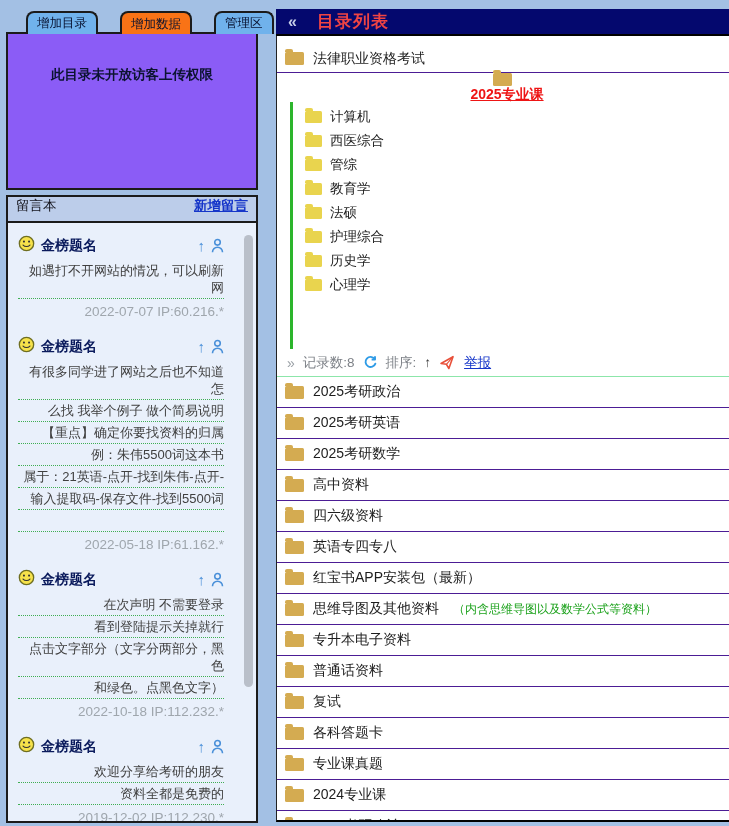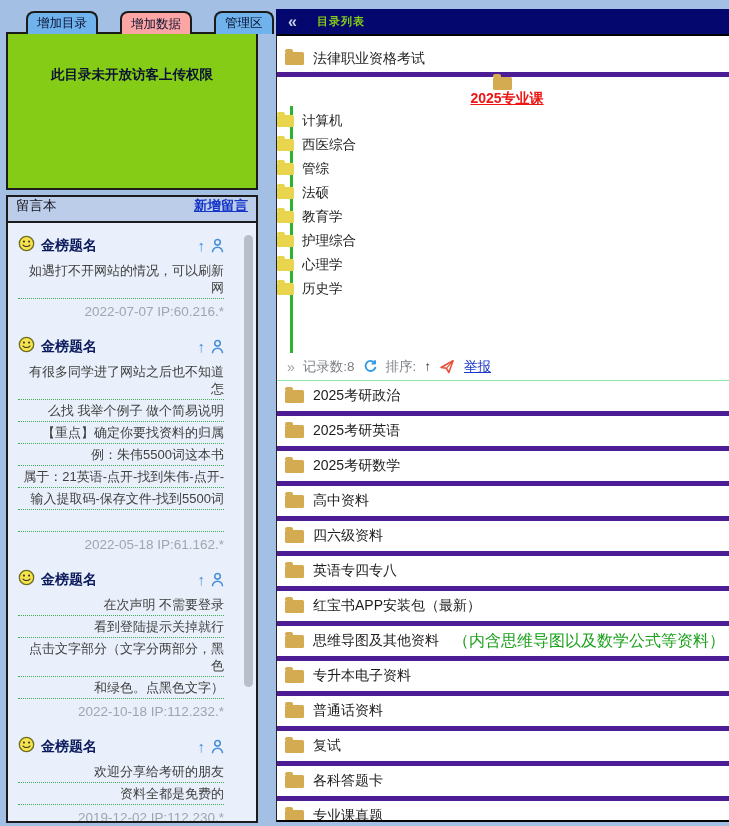--- a/index.html
+++ b/index.html
@@ -9,23 +9,23 @@
     font-family:"Liberation Sans","DejaVu Sans",sans-serif;
   }
   
   .left-col{position:absolute;left:6px;top:11px;width:252px;}
   .tab-bar{display:flex;gap:22px;margin-left:20px;position:relative;z-index:2;}
   .tab{
     border:2px solid #1b1b1b;border-bottom:none;border-radius:8px 8px 0 0;
     padding:2px 9px 1px;font-size:12.5px;color:#081230;background:#70b2ec;
     cursor:pointer;white-space:nowrap;
   }
-  .tab.active{background:#fca5a5;padding-top:3px;}
+  .tab.active{background:#f97316;padding-top:3px;}
   .notice-panel{
-    height:158px;background:#84cc16;border:2px solid #1b1b1b;margin-top:-2px;
+    height:158px;background:#8b5cf6;border:2px solid #1b1b1b;margin-top:-2px;
     text-align:center;box-sizing:border-box;padding-top:32px;
     font-size:13.5px;font-weight:600;color:#0b1330;
   }
   .gb-header{
     margin-top:5px;height:28px;background:#bccdea;border:2px solid #1b1b1b;
     box-sizing:border-box;display:flex;align-items:flex-start;justify-content:space-between;
     padding:0 8px;font-size:13.5px;color:#14141c;
   }
   .gb-new{color:#1636c9;text-decoration:underline;font-weight:bold;cursor:pointer;}
   .gb-list{
@@ -46,55 +46,55 @@
     border-bottom:1px dotted #3fae53;padding:1px 0 2px;margin-bottom:1px;text-align:right;
   }
   .msg-date{text-align:right;color:#9fa6ad;font-size:13.5px;margin:5px 0 17px;}
   
   .right-col{position:absolute;left:276px;top:9px;width:453px;}
   .r-header{
     height:25px;background:#04086e;display:flex;align-items:center;gap:20px;
     padding:0 12px;border-bottom:2px solid #000;
   }
   .r-collapse{color:#c8d0e8;font-size:16px;font-weight:bold;cursor:pointer;}
-  .r-title{color:#84cc16;font-size:11px;font-weight:bold;letter-spacing:1px;}
+  .r-title{color:#ef4444;font-size:17px;font-weight:bold;letter-spacing:1px;}
   .r-content{
     background:#fff;height:786px;border-bottom:2px solid #000;border-left:1px solid #222;
     overflow:hidden;position:relative;padding-top:9px;box-sizing:border-box;
   }
   .row{
     display:flex;align-items:center;height:27px;padding-left:8px;
-    font-size:14px;color:#1d1d1d;border-bottom:5px solid #4c1d95;cursor:pointer;
+    font-size:14px;color:#1d1d1d;border-bottom:1px solid #4c1d95;cursor:pointer;
   }
   .row.selected{border-bottom:none;height:29px;flex-direction:column;}
   .row.selected .row-label{color:#ee1515;font-weight:bold;text-decoration:underline;}
   .subtree{position:relative;padding:3px 0 0 0;min-height:244px;}
   .subtree::before{
     content:"";position:absolute;left:13px;top:0;bottom:0;width:3px;background:#2cb52c;
   }
-  .subrow{display:flex;align-items:center;height:24px;
+  .subrow{display:flex;align-items:center;height:24px;padding-left:28px;
     font-size:13.5px;color:#1d1d1d;cursor:pointer;}
   .meta-row{
     display:flex;align-items:center;height:27px;padding-left:10px;gap:8px;
     font-size:13.5px;color:#7d8187;border-bottom:1px solid #8ce6aa;
   }
   .meta-chevrons{color:#9aa0a6;font-size:14px;}
   .meta-sort-arrow{color:#3c3c3c;font-weight:bold;}
   .meta-report{color:#1636c9;text-decoration:underline;cursor:pointer;margin-left:1px;}
   .folder-row{height:30px;}
   .folder{
     width:19px;height:13px;background:#d4ab51;border-radius:1.5px;
     position:relative;margin-right:9px;flex:0 0 auto;
   }
   .folder::before{
     content:"";position:absolute;top:-3px;left:0;width:8px;height:3px;
     background:inherit;border-radius:2px 2px 0 0;
   }
   .folder.sub{background:#e9d44e;width:17px;height:12px;margin-right:8px;}
-  .row-note{color:#1ca21c;margin-left:14px;font-size:16px;}
+  .row-note{color:#1ca21c;margin-left:14px;font-size:12px;}
   .icon-refresh,.icon-plane{display:inline-flex;cursor:pointer;}
 </style>
 </head>
 <body>
 
 <div class="left-col">
   <div class="tab-bar">
       <div class="tab">增加目录</div>
       <div class="tab active">增加数据</div>
       <div class="tab">管理区</div>
@@ -231,37 +231,37 @@
         <div class="subrow">
           <span class="folder sub"></span>
           <span>西医综合</span>
         </div>
         <div class="subrow">
           <span class="folder sub"></span>
           <span>管综</span>
         </div>
         <div class="subrow">
           <span class="folder sub"></span>
+          <span>教育学</span>
+        </div>
+        <div class="subrow">
+          <span class="folder sub"></span>
           <span>法硕</span>
         </div>
         <div class="subrow">
           <span class="folder sub"></span>
-          <span>教育学</span>
-        </div>
-        <div class="subrow">
-          <span class="folder sub"></span>
           <span>护理综合</span>
         </div>
         <div class="subrow">
           <span class="folder sub"></span>
+          <span>历史学</span>
+        </div>
+        <div class="subrow">
+          <span class="folder sub"></span>
           <span>心理学</span>
-        </div>
-        <div class="subrow">
-          <span class="folder sub"></span>
-          <span>历史学</span>
         </div>
       </div>
 
     <div class="meta-row">
       <span class="meta-chevrons">»</span>
       <span>记录数:8</span>
       <span class="icon-refresh">
           <svg width="15" height="15" viewBox="0 0 16 16">
             <path d="M13.2 9.2 A5.4 5.4 0 1 1 12.4 4.1" fill="none" stroke="#2e9be6" stroke-width="2" stroke-linecap="round"></path>
             <path d="M12.8 1.2 L12.8 4.8 L9.2 4.8" fill="none" stroke="#2e9be6" stroke-width="2" stroke-linejoin="round"></path>

